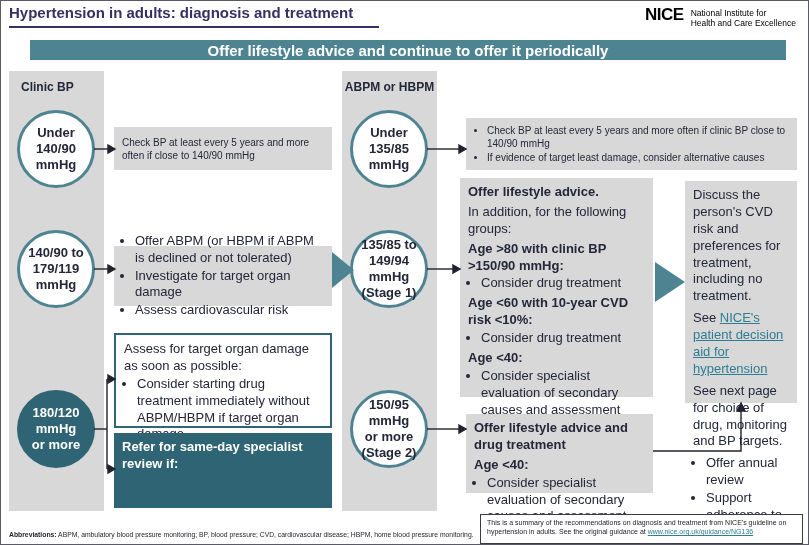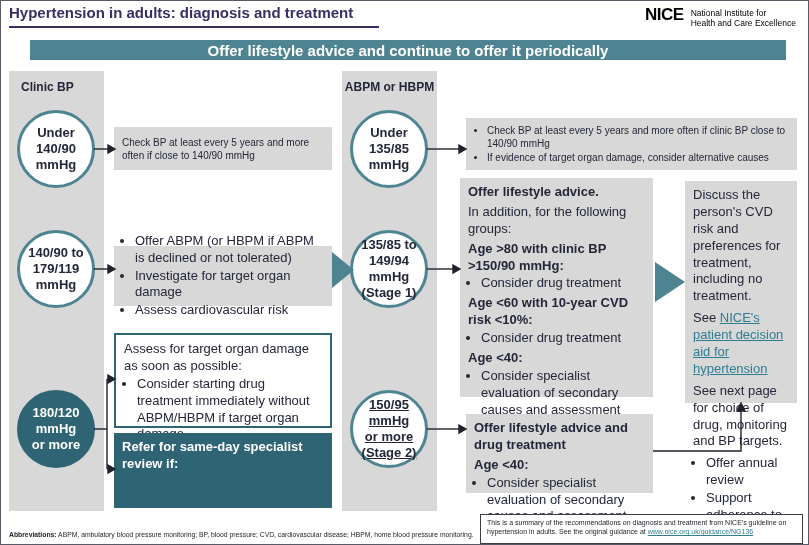--- a/index.html
+++ b/index.html
@@ -100,21 +100,21 @@
 
   <div class="circle" style="left:349px;top:109px;">
     <span>Under</span>
     <span>135/85 mmHg</span>
   </div>
   <div class="circle" style="left:349px;top:229px;">
     <span>135/85 to</span>
     <span>149/94 mmHg</span>
     <span>(Stage 1)</span>
   </div>
-  <div class="circle" style="left:349px;top:389px;text-decoration:underline;">
+  <div class="circle" style="left:349px;top:389px;">
     <span>150/95 mmHg</span>
     <span>or more</span>
     <span>(Stage 2)</span>
   </div>
 
   <div class="box check-box">
     <span>Check BP at least every 5 years and more often if close to 140/90 mmHg</span>
   </div>
 
   <div class="box abpm-box">
@@ -134,21 +134,21 @@
   </div>
 
   <div class="box refer-box">
     <div class="bold">Refer for same-day specialist review if:</div>
   </div>
 
 
   <div class="box normal-box">
     <ul>
       <li>Check BP at least every 5 years and more often if clinic BP close to 140/90 mmHg</li>
-      <li>If evidence of target organ damage, consider alternative causes</li>
+      <li>If evidence of target least damage, consider alternative causes</li>
     </ul>
   </div>
 
   <div class="box stage1-box">
     <div class="bold">Offer lifestyle advice.</div>
     <div style="margin-top:3px;">In addition, for the following groups:</div>
     <div class="group">
       <div class="group-heading">Age &gt;80 with clinic BP &gt;150/90 mmHg:</div>
       <ul>
         <li>Consider drug treatment</li>

